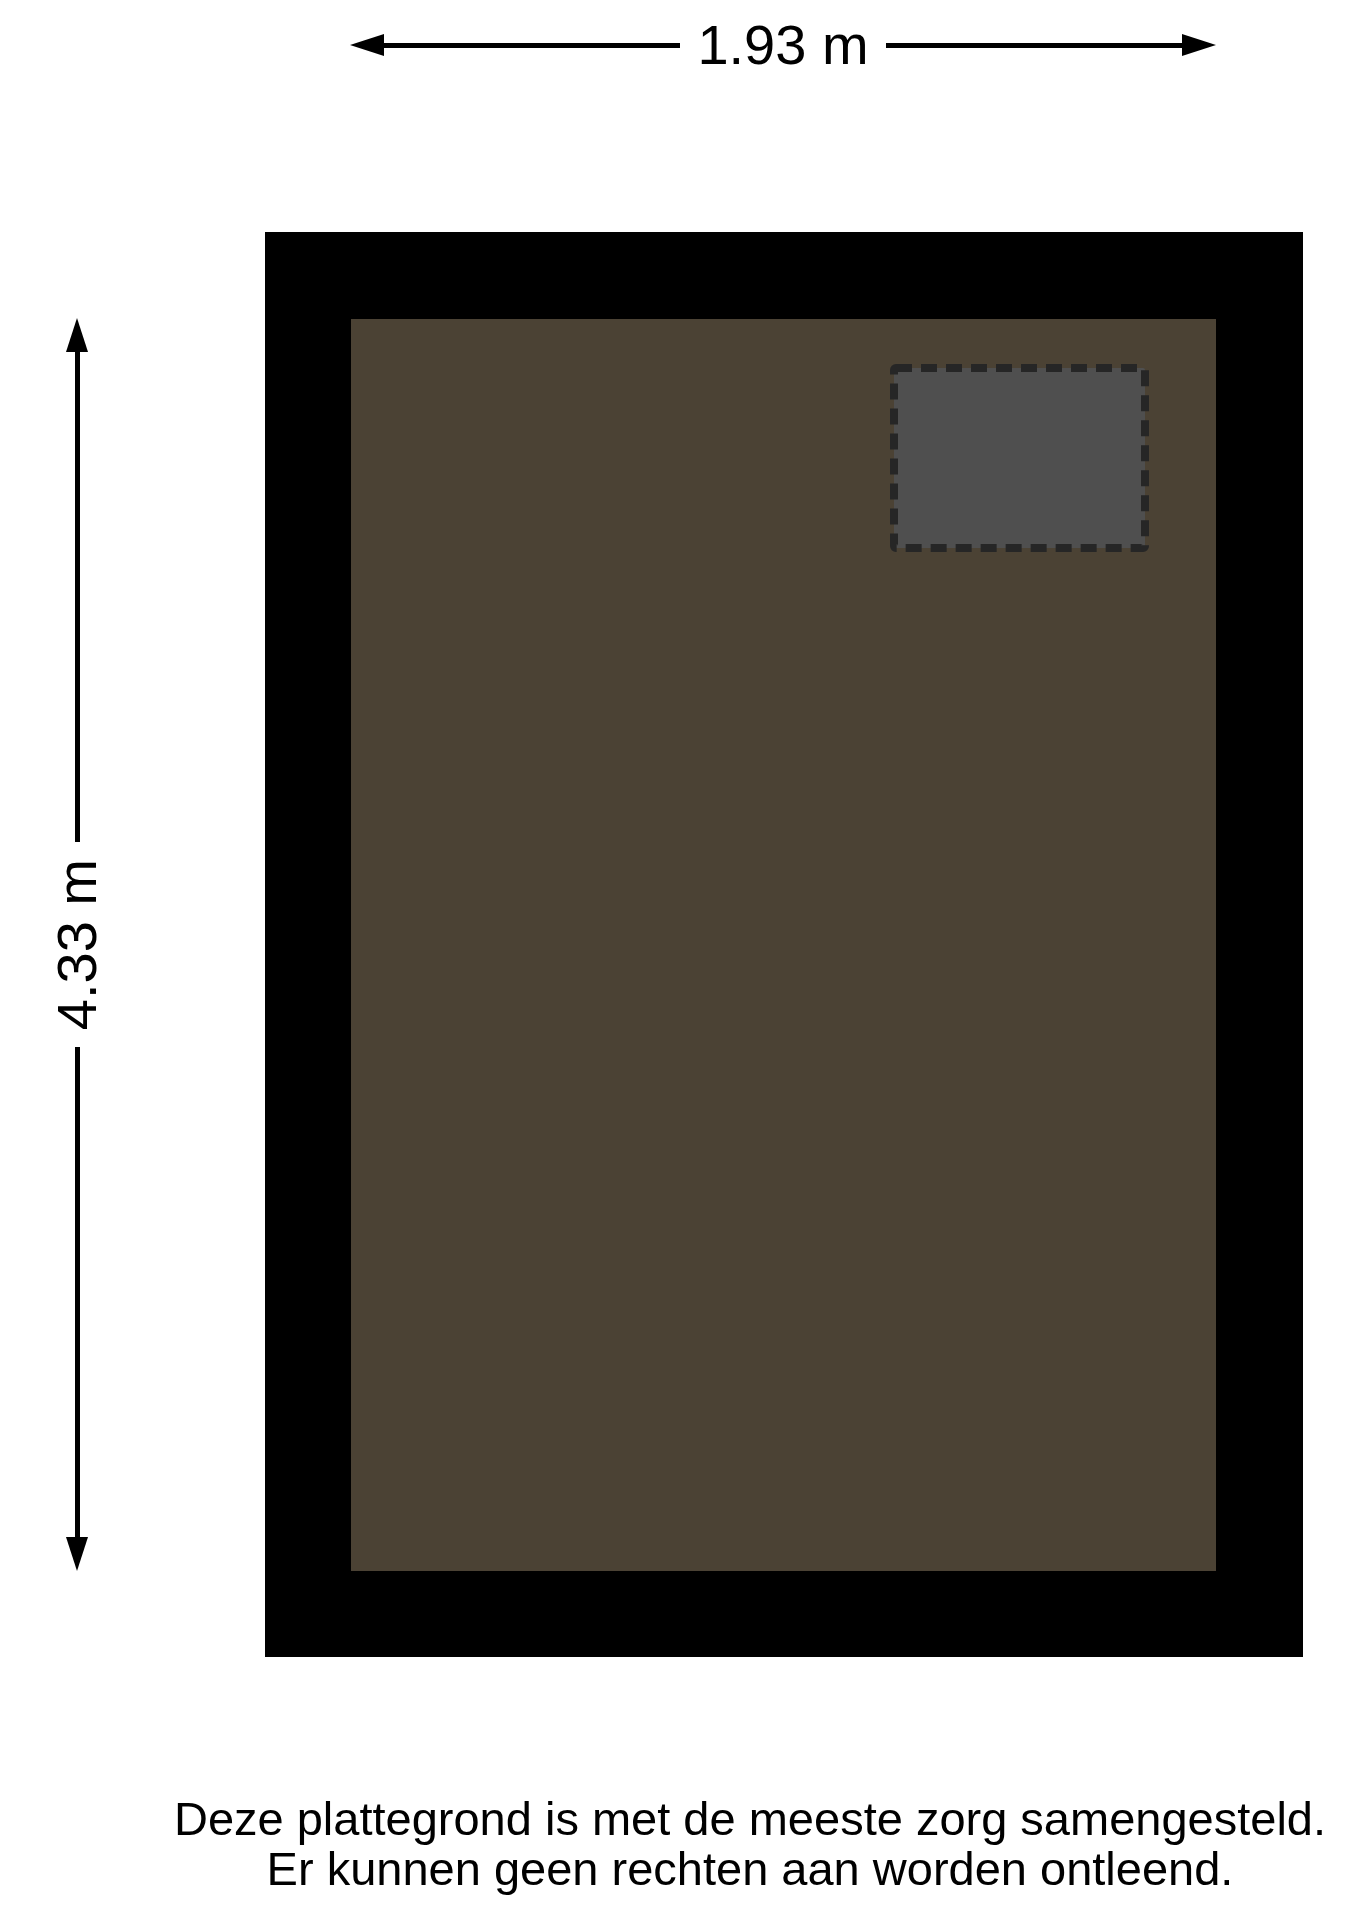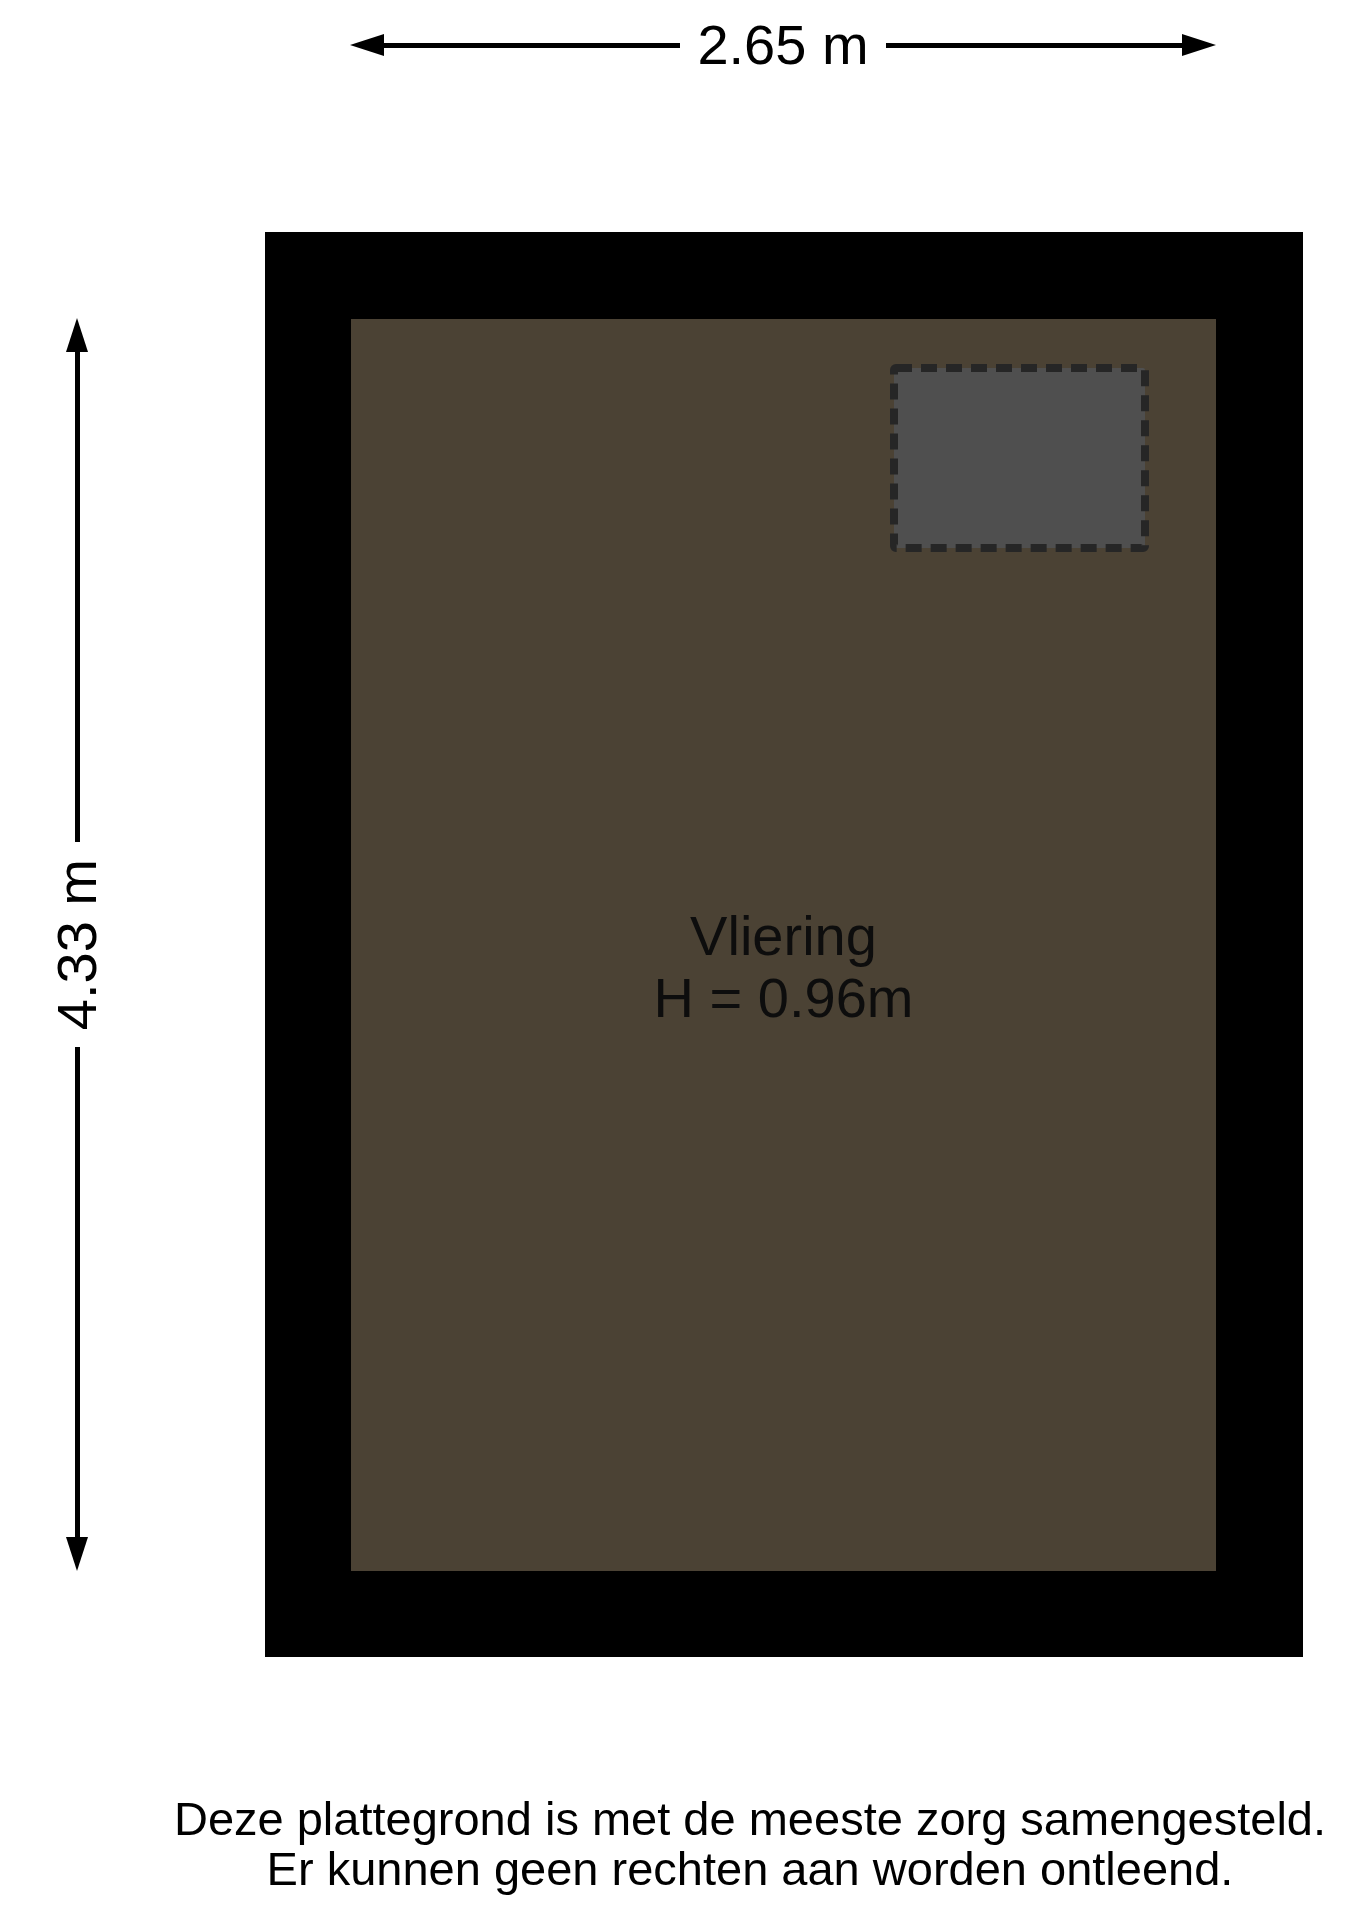--- a/index.html
+++ b/index.html
@@ -99,44 +99,40 @@
   }
 </style>
 </head>
 <body>
 
 <div class="page">
 
   <div class="dim dim-top">
     <span class="ah ah-left"></span>
     <span class="dline-h"></span>
-    <span class="dim-label">2.65 m</span>
+    <span class="dim-label">1.93 m</span>
     <span class="dline-h"></span>
     <span class="ah ah-right"></span>
   </div>
 
   <div class="dim dim-left">
     <span class="ah ah-up"></span>
     <span class="dline-v"></span>
     <span class="dim-label-v">4.33 m</span>
     <span class="dline-v"></span>
     <span class="ah ah-down"></span>
   </div>
 
   <div class="plan">
     <div class="room">
 
       <svg class="hatch" width="259" height="188" viewBox="0 0 259 188" xmlns="http://www.w3.org/2000/svg">
         <rect x="4" y="4" width="251" height="180" rx="2" stroke-width="8" stroke-dasharray="16 9"></rect>
       </svg>
 
-      <div class="room-label">
-        <div>Vliering</div>
-        <div>H = 0.96m</div>
-      </div>
 
     </div>
   </div>
 
   <div class="footer">
     <div>Deze plattegrond is met de meeste zorg samengesteld.</div>
     <div>Er kunnen geen rechten aan worden ontleend.</div>
   </div>
 
 </div>

